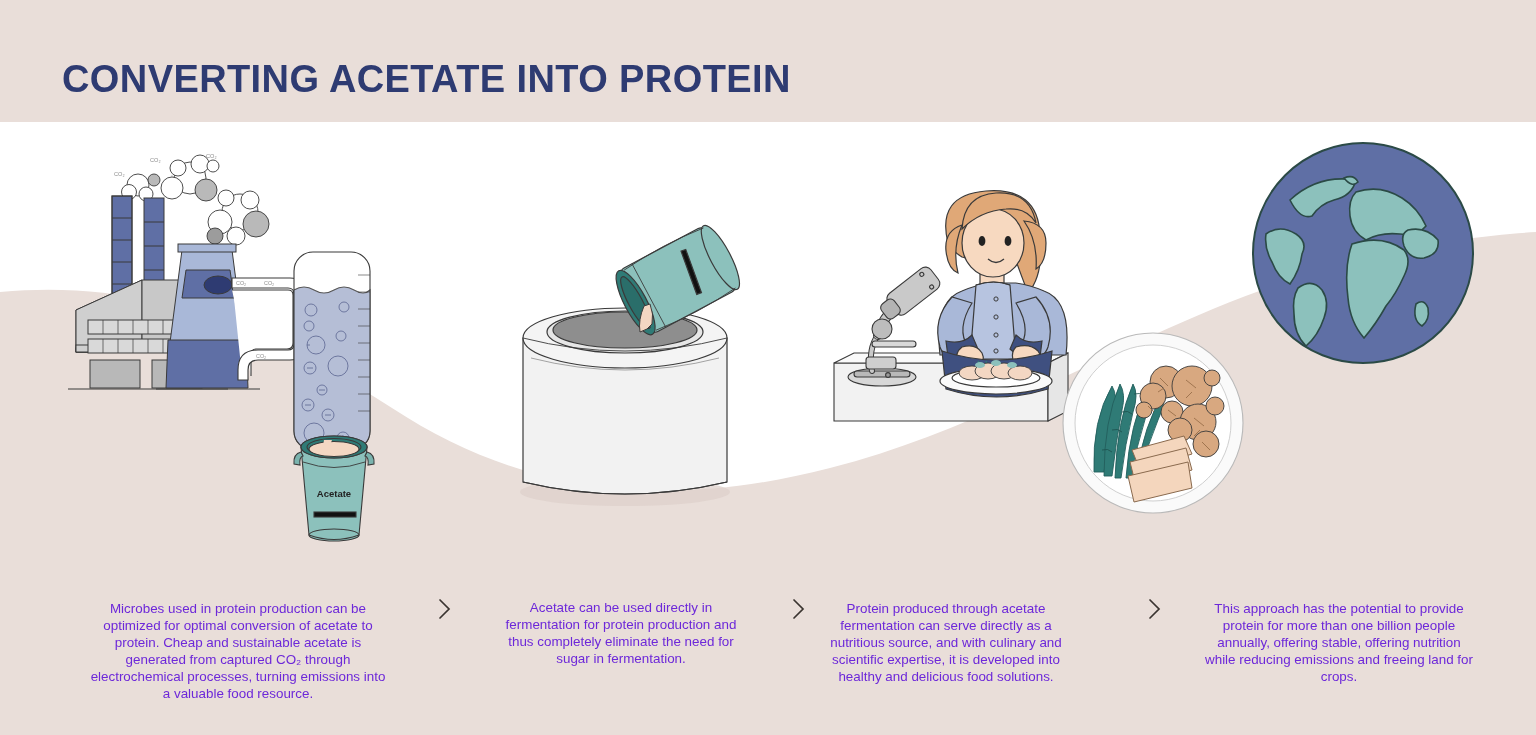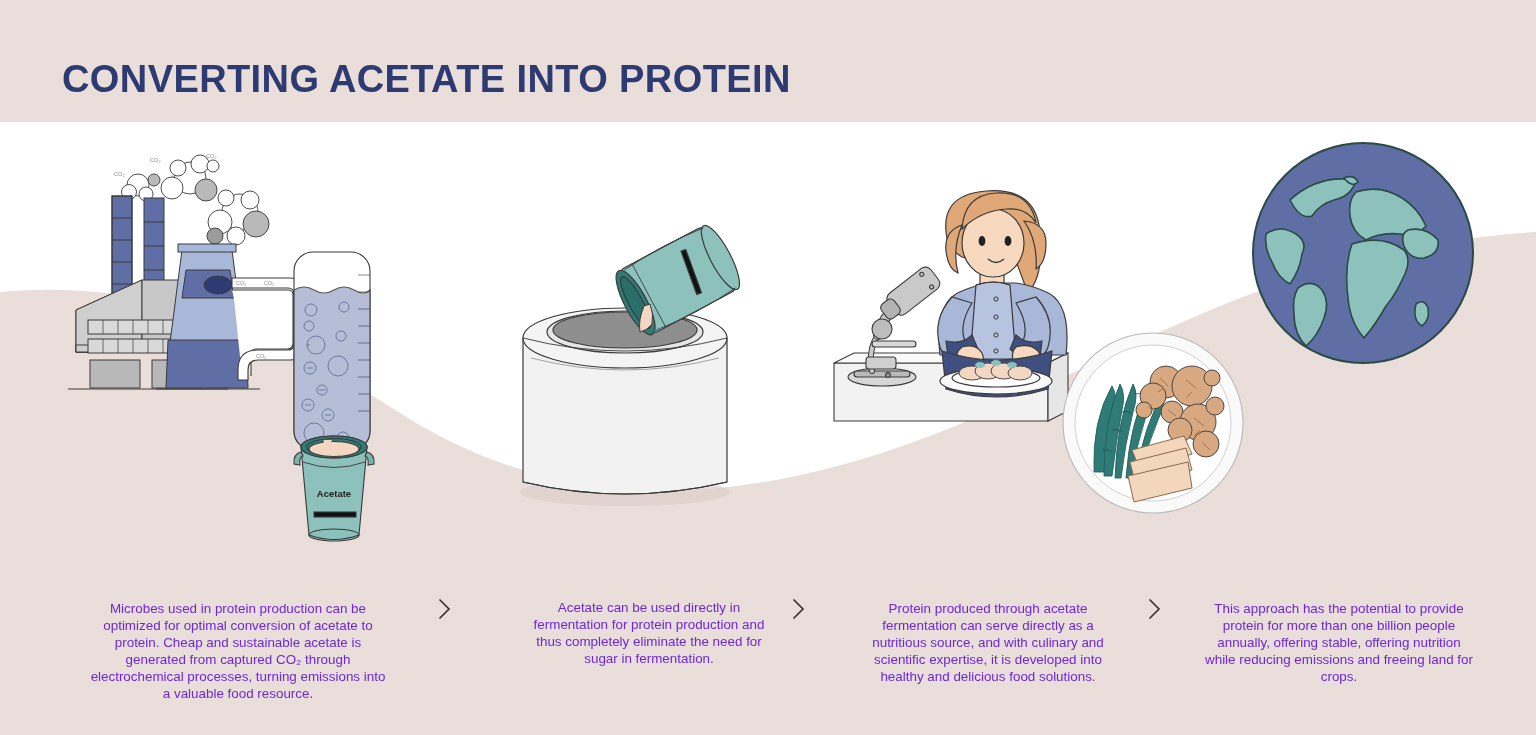--- a/index.html
+++ b/index.html
@@ -38,22 +38,22 @@
 
   
   .captions { position: absolute; left: 0; top: 586px; width: 1536px; height: 150px; z-index: 7; }
   .caption {
     position: absolute;
     font-size: 13.4px;
     line-height: 17px;
     color: #6d28d9;
   }
   .cap-0 { left: 88px;   top: 14px;  width: 300px; }
-  .cap-1 { left: 530px;  top: 13px;  width: 238px; }
-  .cap-2 { left: 858px;  top: 14px;  width: 260px; }
+  .cap-1 { left: 502px;  top: 13px;  width: 238px; }
+  .cap-2 { left: 816px;  top: 14px;  width: 260px; }
   .cap-3 { left: 1205px; top: 14px;  width: 268px; }
 
   .chev { position: absolute; width: 18px; height: 26px; }
   .chev-0 { left: 436px;  top: 596px; }
   .chev-1 { left: 790px;  top: 596px; }
   .chev-2 { left: 1146px; top: 596px; }
   .chev svg { display:block; width:100%; height:100%; }
 
   .co2lbl { font-size: 5.6px; fill: #8b8b8b; font-family: "Liberation Sans", sans-serif; }
   .pipelbl { font-size: 5.4px; fill: #8b8b8b; font-family: "Liberation Sans", sans-serif; }

